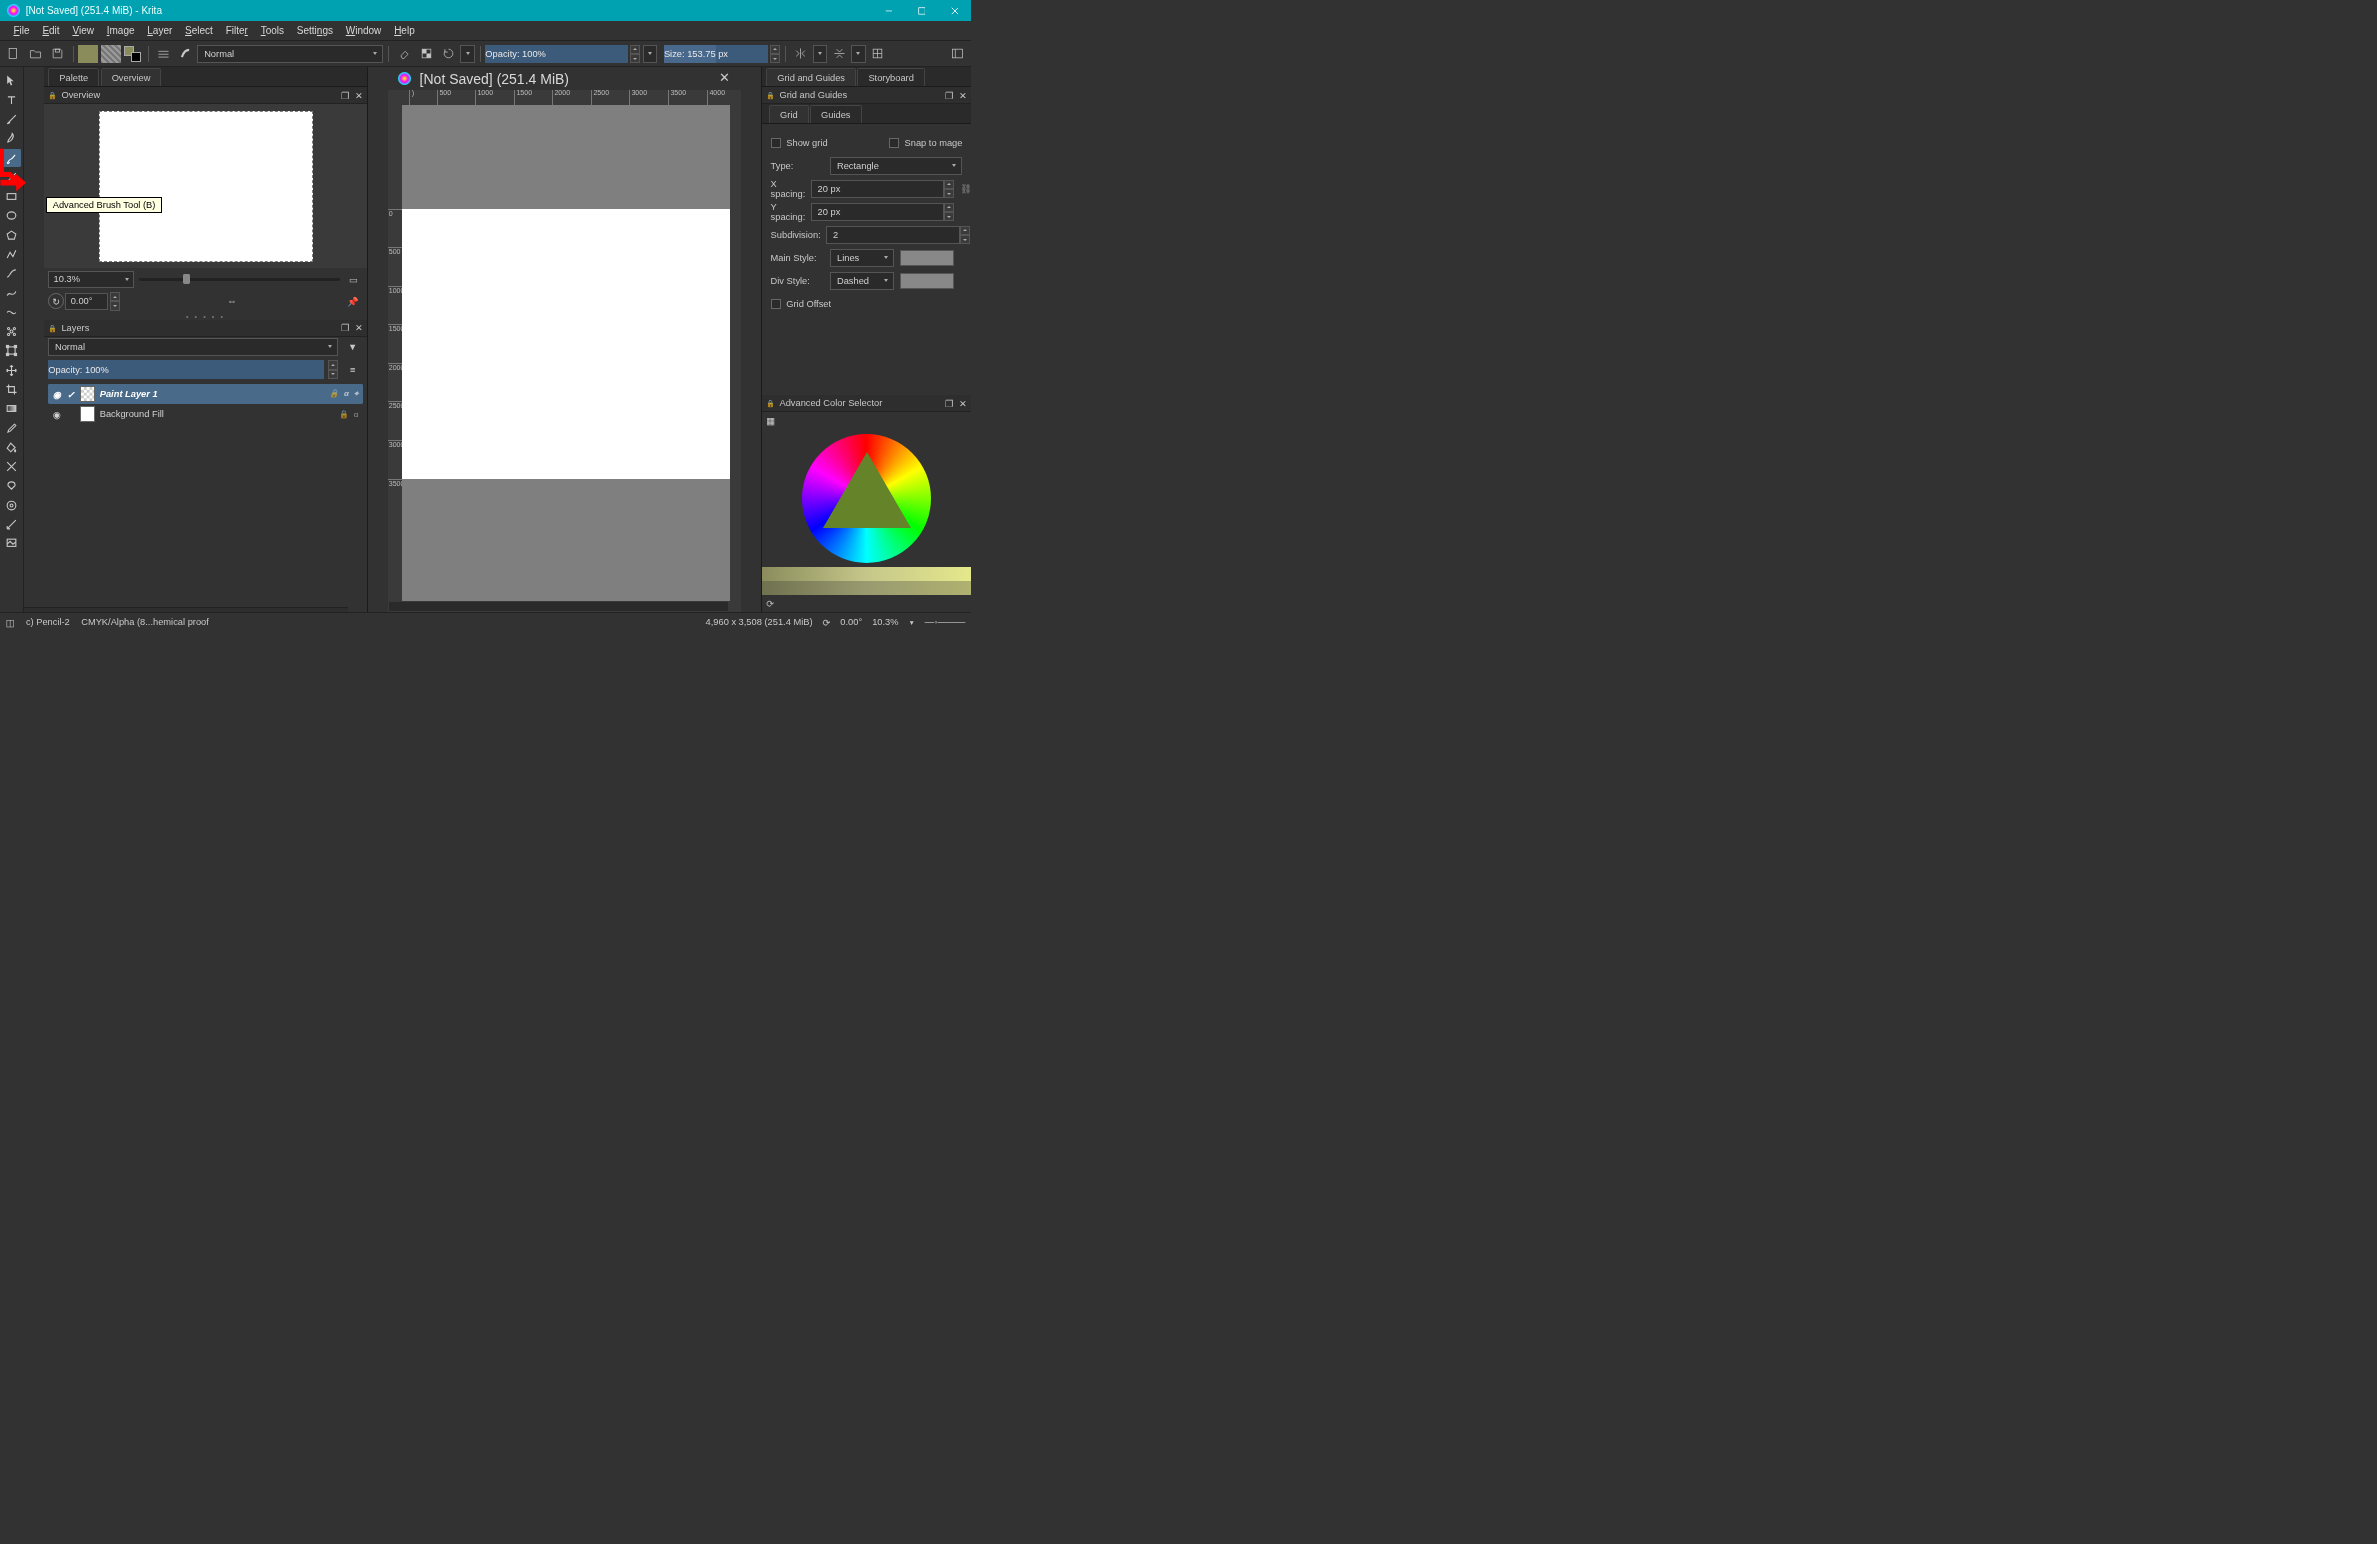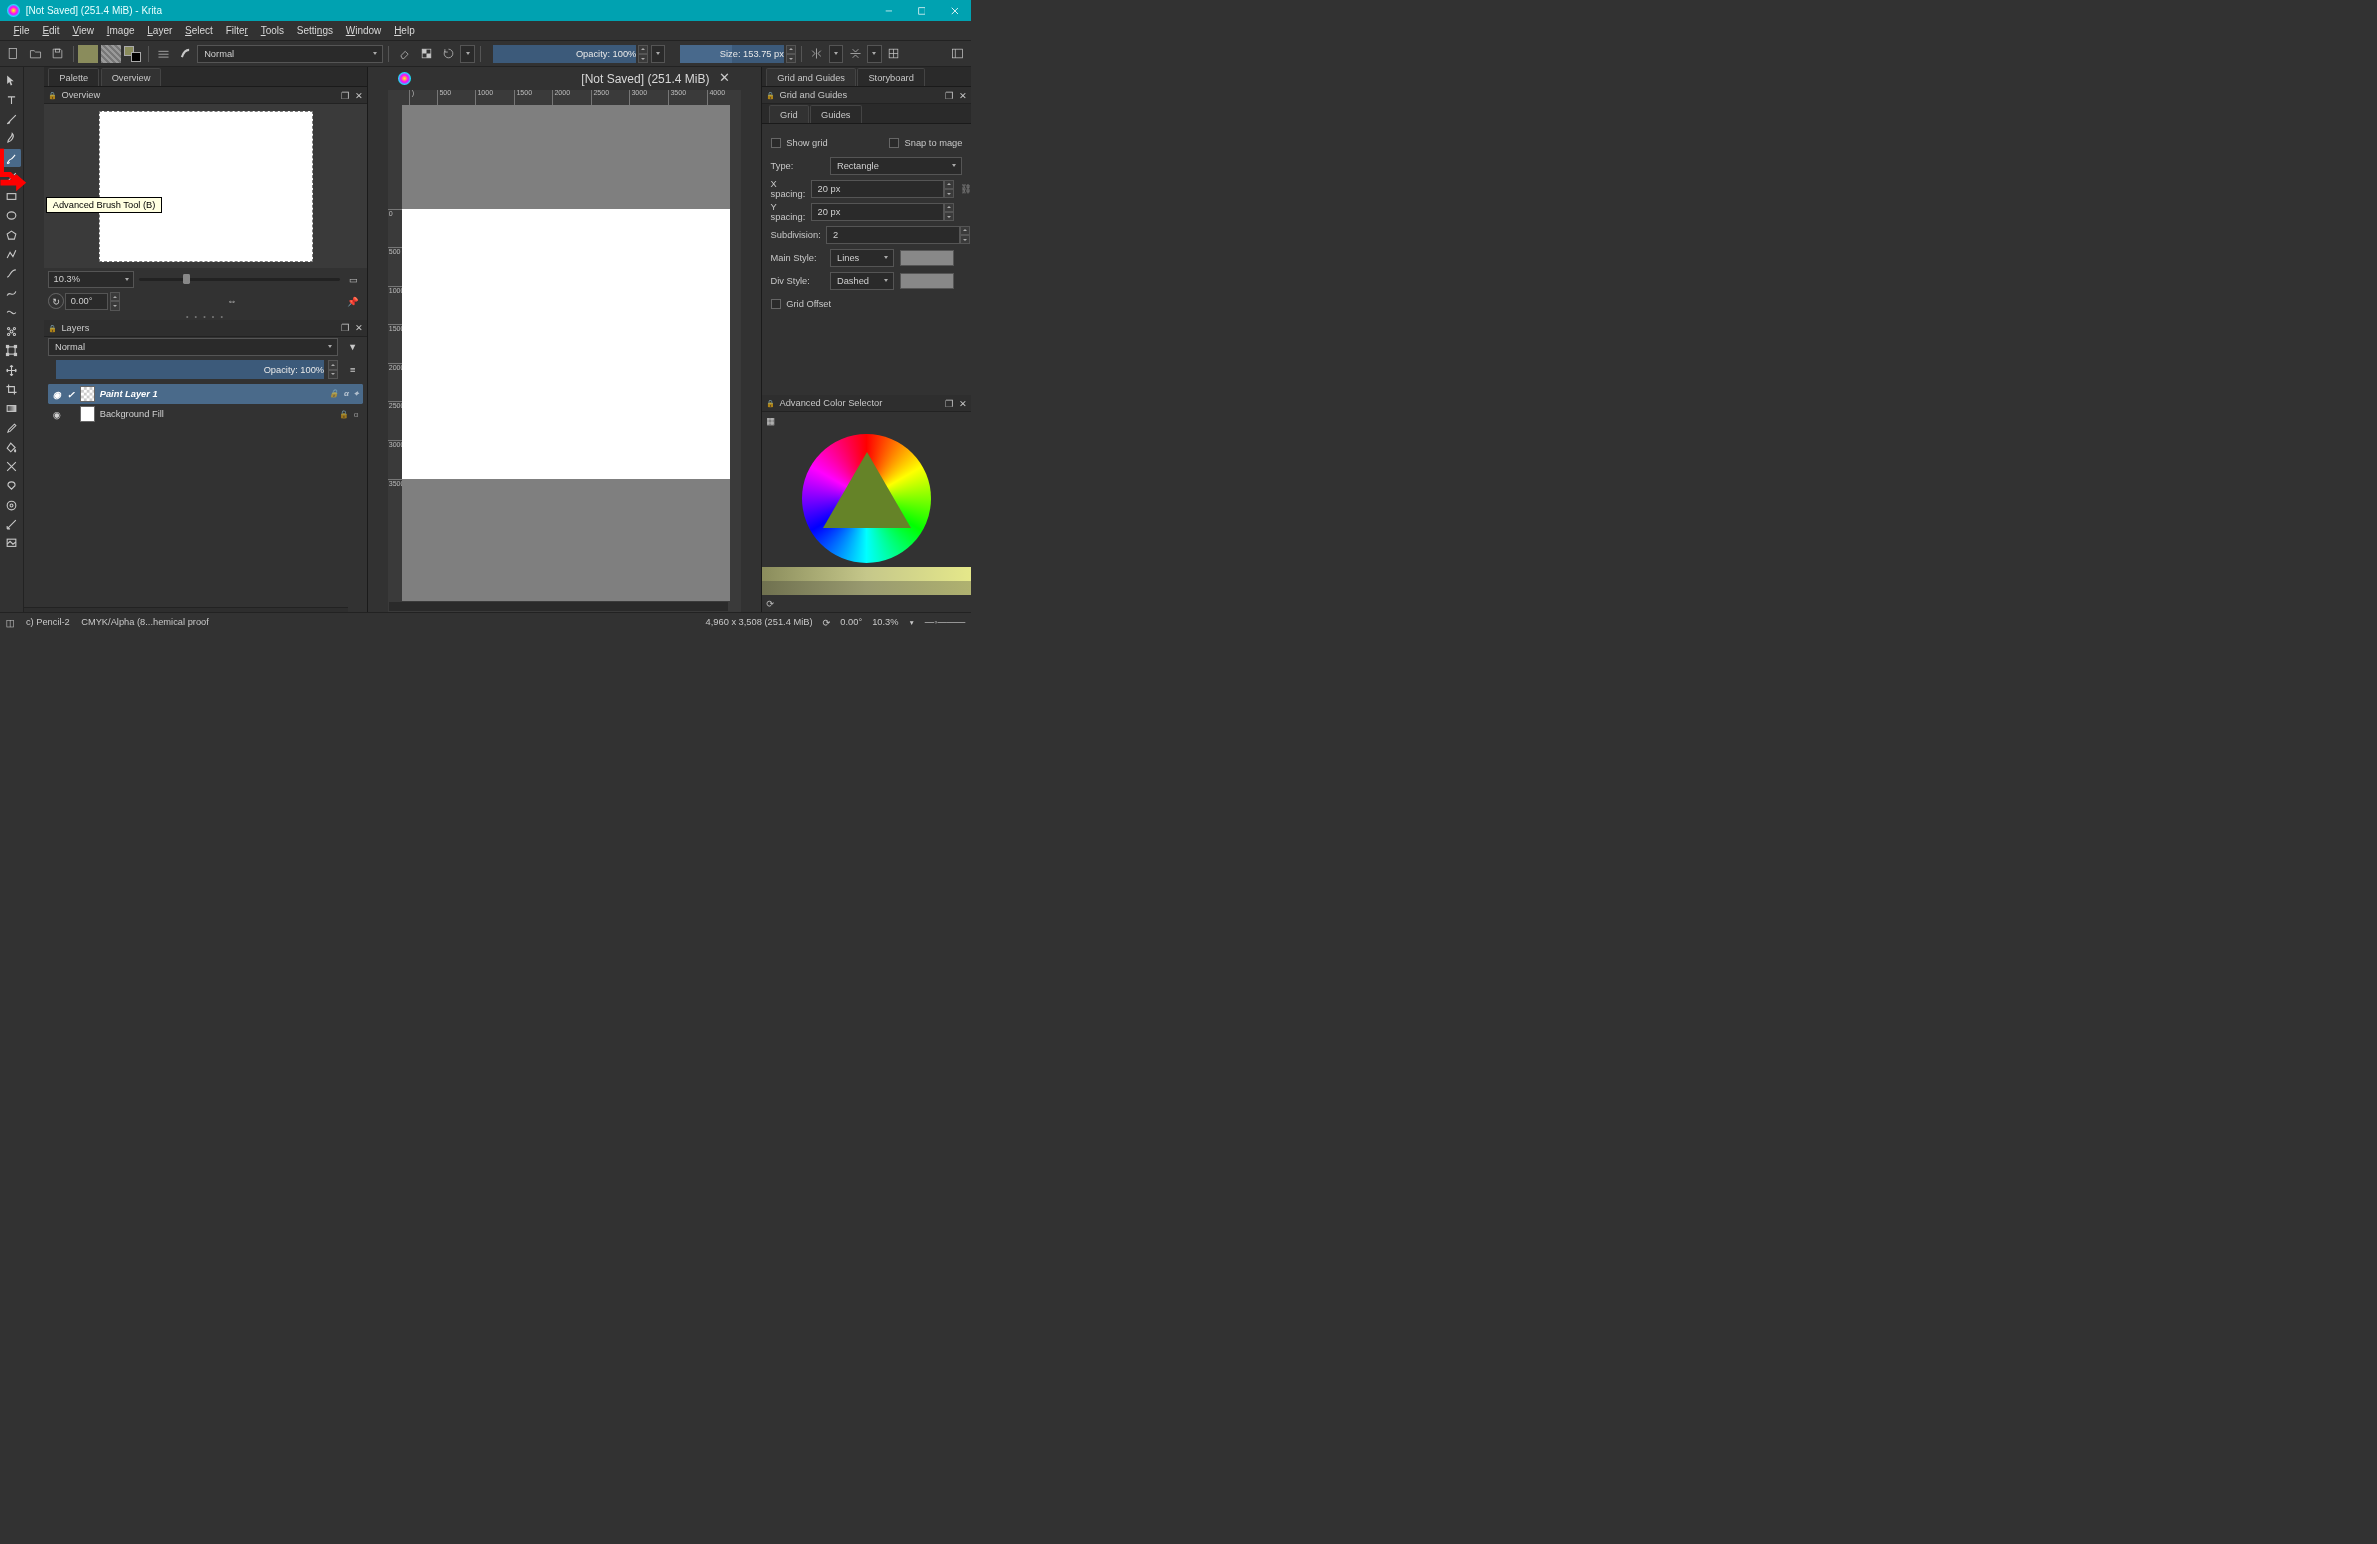--- a/index.html
+++ b/index.html
@@ -23,21 +23,21 @@
   .tbtn svg { width: 13px; height: 13px; }
   .swatch { width: 20px; height: 18.6px; }
   .sw-fill { background: #8a8c5c; }
   .sw-pat  { background: repeating-linear-gradient(45deg,#777,#777 2.1px,#999 2.1px,#999 4.3px); }
   .sw-fgbg { position:relative; }
   .sw-fgbg .fg { position:absolute; top:1.4px; left:1.4px; width:10px; height:10px; background:#8a8c5c; border:0.7px solid #aaa;}
   .sw-fgbg .bg { position:absolute; bottom:1.4px; right:1.4px; width:10px; height:10px; background:#000; border:0.7px solid #aaa;}
   .combo { height:18.6px; background:#2a2a2a; border:0.7px solid #555; display:flex; align-items:center; padding:0 5.7px; color:#d0d0d0; font-size:9.3px; gap:2.9px;}
   .combo.wide { width: 186px; justify-content:space-between; }
   .arrow-down { width:0;height:0;border-left:2.9px solid transparent;border-right:2.9px solid transparent;border-top:3.6px solid #aaa; }
-  .slider-box { background:#3c5a7a; height:18.6px; display:flex; align-items:center; justify-content:flex-end; color:#e8e8e8; font-size:9.3px; position:relative;margin-left:8px; }
+  .slider-box { background:#3c5a7a; height:18.6px; display:flex; align-items:center; justify-content:flex-start; color:#e8e8e8; font-size:9.3px; position:relative; }
   .slider-op { width: 143px; }
   .slider-sz { width: 104px; }
   .slider-sz .partial { position:absolute; left:0; top:0; bottom:0; width:50%; background:#48698c; }
   .slider-sz span { position:relative; }
   .spin-btns { width:10px; display:flex; flex-direction:column; }
   .spin-btns div { height:9.3px; background:#3a3a3a; border:0.7px solid #555; display:flex; align-items:center; justify-content:center; }
   .spin-btns .up::after { content:""; border-left:2.1px solid transparent;border-right:2.1px solid transparent;border-bottom:2.9px solid #aaa; }
   .spin-btns .down::after { content:""; border-left:2.1px solid transparent;border-right:2.1px solid transparent;border-top:2.9px solid #aaa; }
   .tb-drop { width:14.3px; height:18.6px; background:#2a2a2a; border:0.7px solid #555; display:flex; align-items:center; justify-content:center; }
 
@@ -88,21 +88,21 @@
   .layer-item .thumb { width:15.7px;height:15.7px; background:#fff; border:0.7px solid #666;}
   .layer-item .thumb.checker { background: repeating-conic-gradient(#ccc 0 25%, #fff 0 50%) 0 0/5.7px 5.7px;}
   .layer-item .name { flex:1; font-size:9.3px;}
   .layer-item .icons { opacity:.6; font-size:7.9px; letter-spacing:1.4px;}
   .layer-footer { position:absolute; bottom:0; left:24px; width:324px; height:24px; background:#2e2e2e; display:flex; align-items:center; padding:0 5.7px; gap:8.6px; color:#c0c0c0; border-top:0.7px solid #222;}
   .layer-footer .right { margin-left:auto; }
 
   
   .doc-tab { background:#323232; height:23px; display:flex; align-items:center; padding:0 10px; gap:8.6px;}
   .doc-tab .k-icon { width:13px;height:13px; background: radial-gradient(circle at 50% 50%, #ff0 0%, #f0f 40%, #0ff 70%, #fff 100%); border-radius:50%;}
-  .doc-tab .title { flex:1; text-align:right; color:#d8d8d8; font-size:12px;}
+  .doc-tab .title { flex:1; text-align:left; color:#d8d8d8; font-size:14px;}
   .doc-tab .close { width:13px;height:13px; color:#ccc; font-size:13px; text-align:center; line-height:11.4px;}
   .ruler-h { height:14.3px; background:#3a3a3a; display:flex; font-size:7.1px; color:#bbb; position:relative; overflow:hidden;}
   .ruler-h .tick { position:absolute; top:0; height:100%; border-left:0.7px solid #777; padding-left:1.4px; line-height:7.1px;}
   .canvas-area { flex:1; display:flex; }
   .ruler-v { width:14.3px; background:#3a3a3a; position:relative; font-size:7.1px; color:#bbb;}
   .ruler-v .tick { position:absolute; left:0; width:100%; border-top:0.7px solid #777; padding-top:0.7px; padding-left:0.7px;}
   .viewport { flex:1; background:#7f7f7f; position:relative; overflow:hidden;}
   .page-canvas { position:absolute; left:0; top:104px; width:100%; height:270px; background:#fff; }
   .scroll-v { width:11.4px; background:#3a3a3a;}
   .scroll-h { height:11.4px; background:#3a3a3a; display:flex;}

